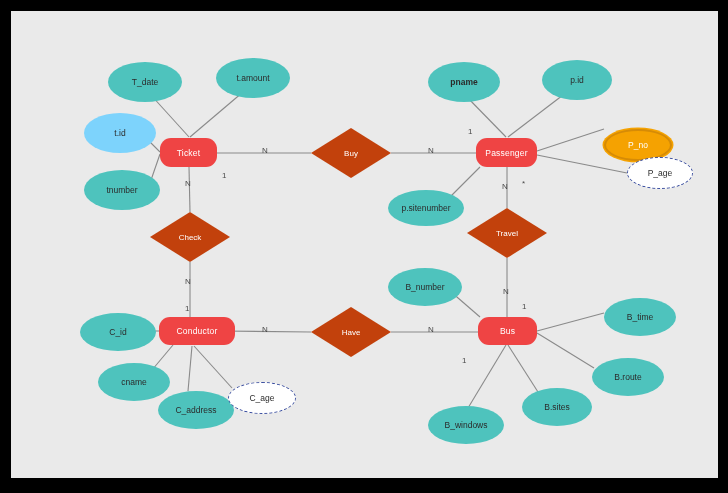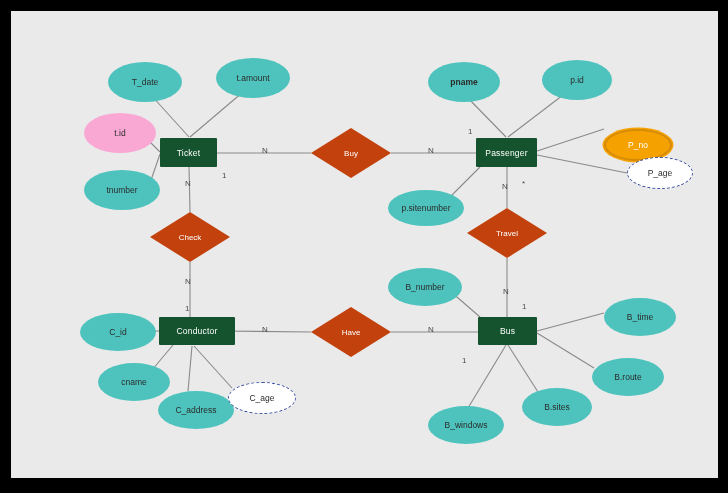--- a/index.html
+++ b/index.html
@@ -39,35 +39,35 @@
   .node {
     position: absolute;
     box-sizing: border-box;
     display: flex;
     align-items: center;
     justify-content: center;
     text-align: center;
   }
   
   .entity {
-    background: #14532d;
+    background: #ef4444;
     color: #ffffff;
     font-size: 8.5px;
     letter-spacing: 0.2px;
-    border-radius: 1px;
+    border-radius: 11px;
   }
   
   .attr {
     border-radius: 50%;
     background: #4ec3bd;
     color: #2b2b2b;
     font-size: 8.5px;
   }
   .attr.green {
-    background: #f9a8d4;
+    background: #7dd3fc;
   }
   
   .attr.derived {
     background: #ffffff;
     border: 1.5px dashed #3b4fa0;
     color: #2b2b2b;
   }
   
   .attr.multi {
     background: #f5a201;

